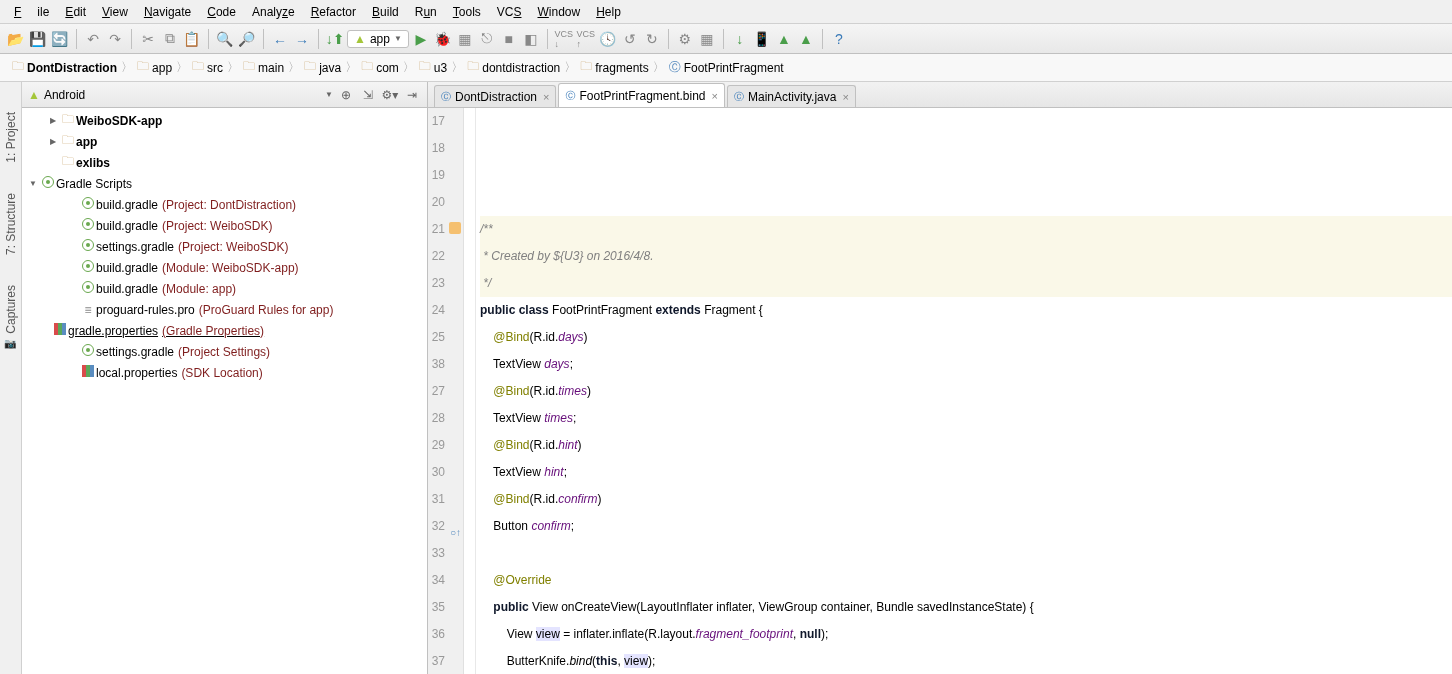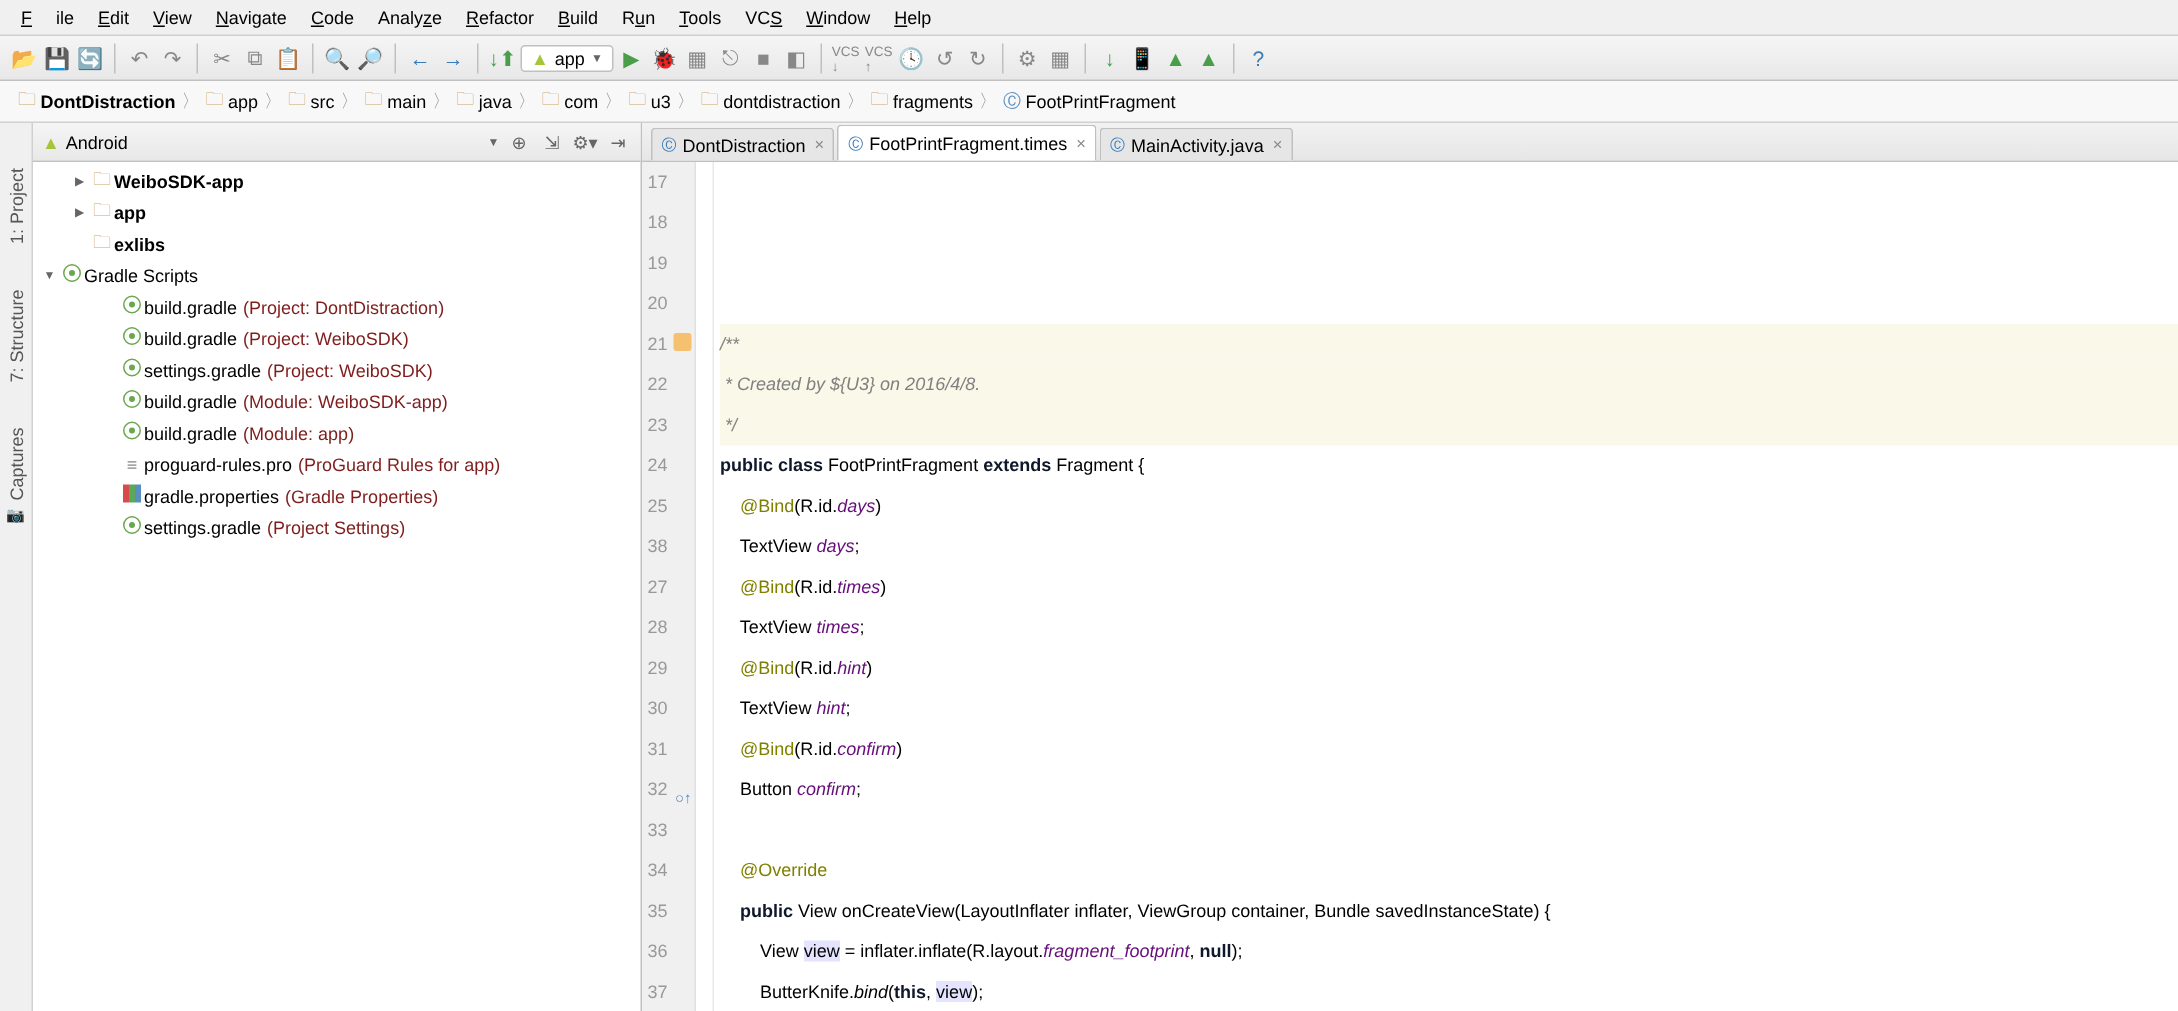--- a/index.html
+++ b/index.html
@@ -266,45 +266,51 @@
           <span class="tree-icon"><span class="gradle-icon"></span></span>
           <span class="">build.gradle</span>
           <span class="tree-desc">(Module: app)</span>
         </div>
         <div class="tree-row" style="padding-left: 44px;">
           <span class="tree-arrow"></span>
           <span class="tree-icon prop-icon">≡</span>
           <span class="">proguard-rules.pro</span>
           <span class="tree-desc">(ProGuard Rules for app)</span>
         </div>
-        <div class="tree-row" style="padding-left: 44px;">
+        <div class="tree-row" style="padding-left: 16px; text-decoration: underline;">
           <span class="tree-arrow"></span>
           <span class="tree-icon"><span class="gp-icon"></span></span>
           <span class="">gradle.properties</span>
           <span class="tree-desc">(Gradle Properties)</span>
         </div>
         <div class="tree-row" style="padding-left: 44px;">
           <span class="tree-arrow"></span>
           <span class="tree-icon"><span class="gradle-icon"></span></span>
           <span class="">settings.gradle</span>
           <span class="tree-desc">(Project Settings)</span>
+        </div>
+        <div class="tree-row" style="padding-left: 44px;">
+          <span class="tree-arrow"></span>
+          <span class="tree-icon"><span class="gp-icon"></span></span>
+          <span class="">local.properties</span>
+          <span class="tree-desc">(SDK Location)</span>
         </div>
       </div>
   </div>
 
   <div class="editor-area">
     <div class="tabs" id="tabs">
         <div class="tab">
           <span class="ticon blue">Ⓒ</span>
           <span>DontDistraction</span>
           <span class="close">×</span>
         </div>
         <div class="tab active">
           <span class="ticon blue">Ⓒ</span>
-          <span>FootPrintFragment.times</span>
+          <span>FootPrintFragment.bind</span>
           <span class="close">×</span>
         </div>
         <div class="tab">
           <span class="ticon blue">Ⓒ</span>
           <span>MainActivity.java</span>
           <span class="close">×</span>
         </div>
       </div>
     <div class="editor">
       <div class="gutter" id="gutter">

